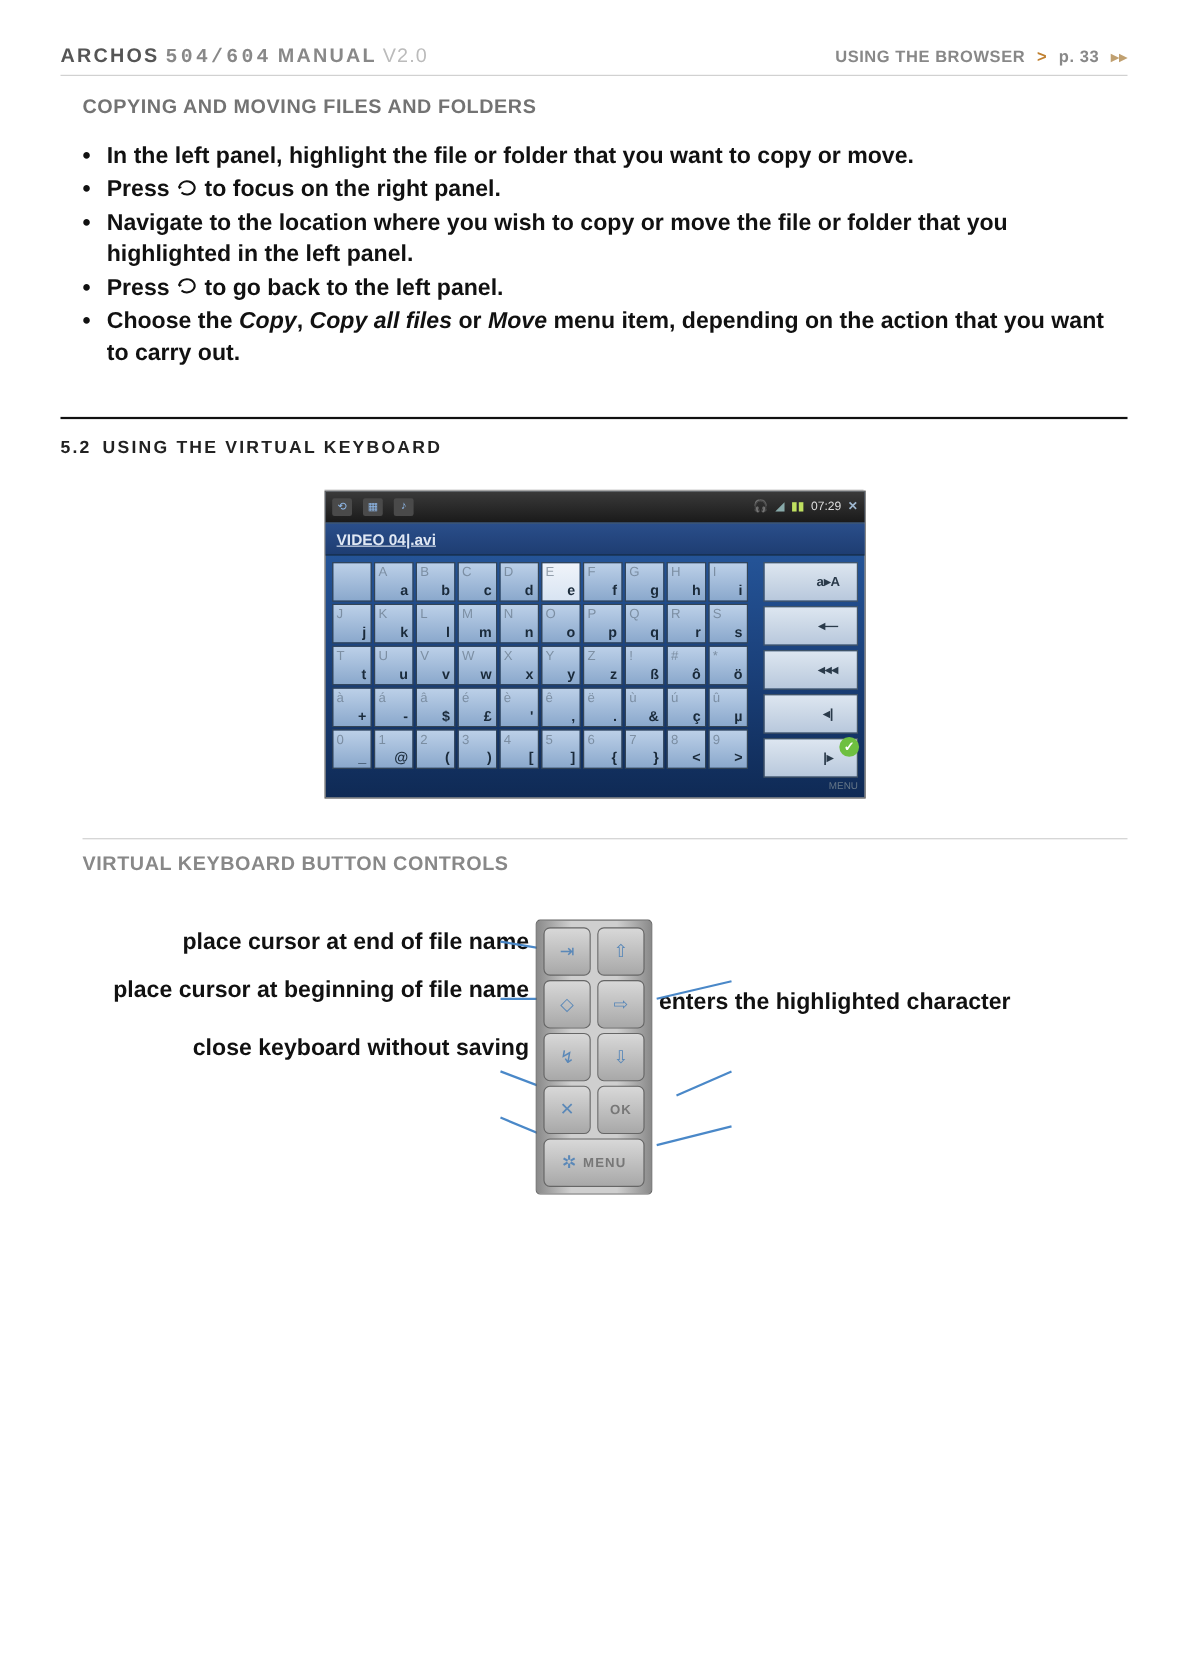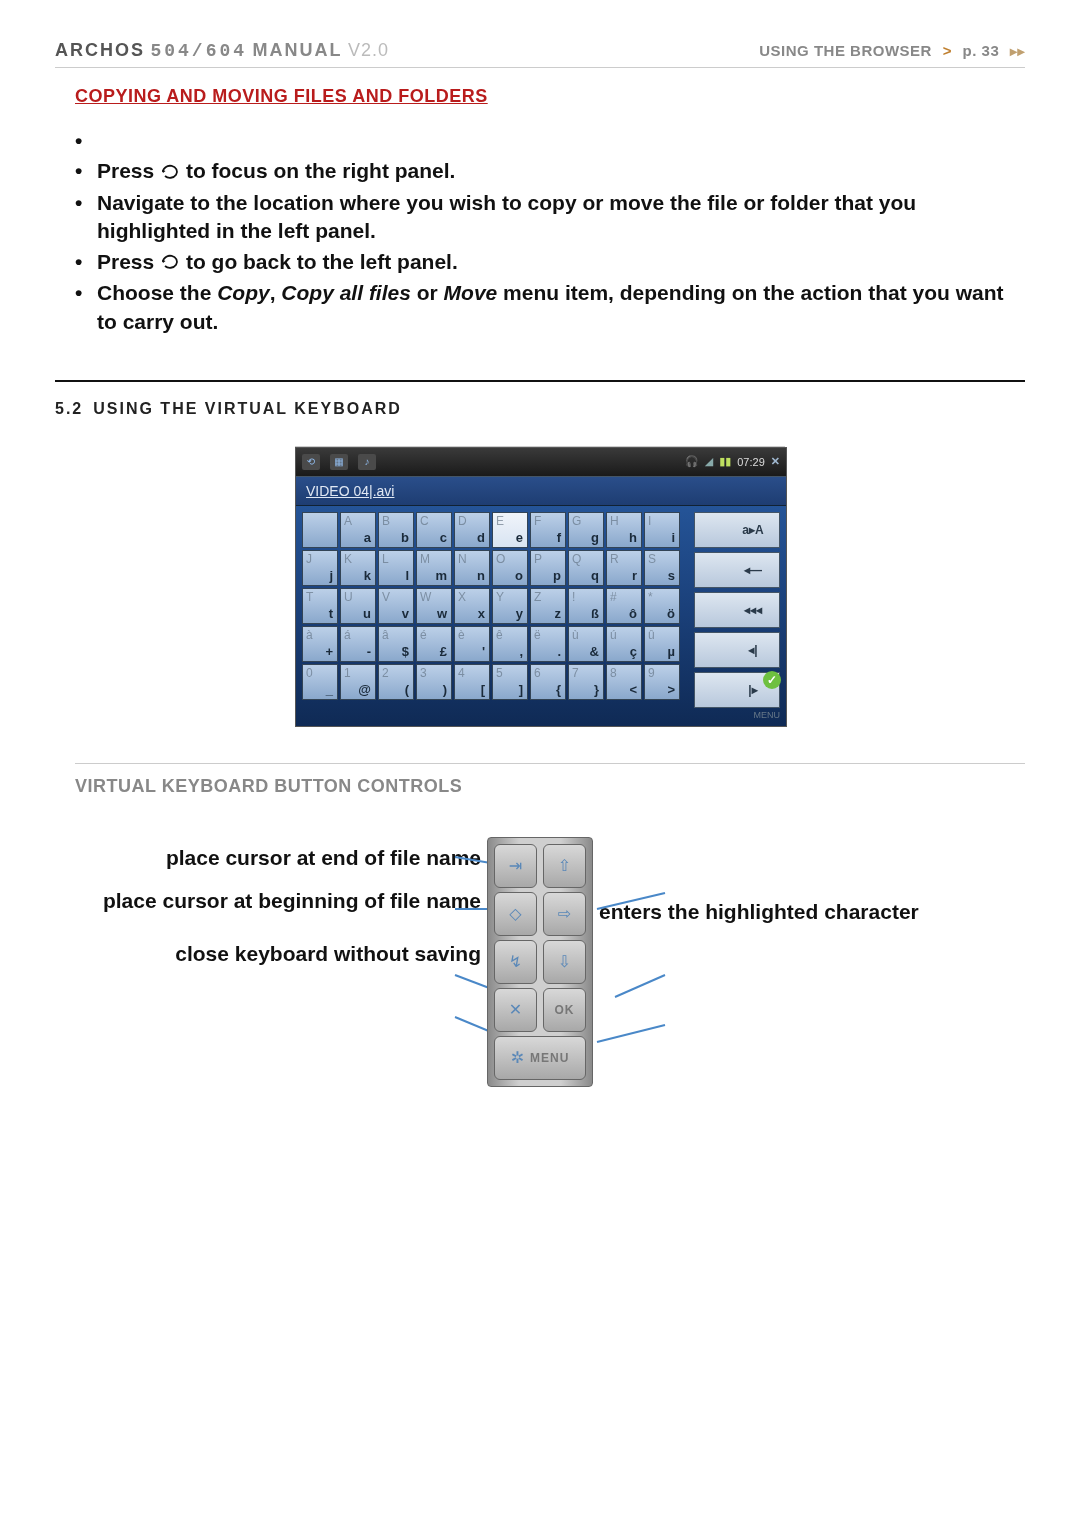--- a/index.html
+++ b/index.html
@@ -61,26 +61,25 @@
   .header-right .sep {
     color: #c08030;
     margin: 0 6px;
   }
   .fwd-icon {
     color: #c0a070;
     font-size: 14px;
     margin-left: 6px;
   }
   .subhead {
-    color: #b91c1c;
+    color: #737373;
     font-weight: bold;
     font-size: 18px;
     letter-spacing: 0.5px;
     margin: 18px 0 8px 20px;
-    text-decoration: underline;
   }
   .bullets {
     margin: 20px 0 40px 20px;
   }
   .bullets .row {
     display: flex;
     font-weight: bold;
     font-size: 21px;
     line-height: 1.35;
     color: #111;
@@ -146,21 +145,21 @@
     display: flex; align-items: center; justify-content: center;
     color: #8fb8e8; font-size: 10px;
   }
   .vk-bar-right { display: flex; gap: 6px; align-items: center; }
   .vk-bar-right .batt { color: #bfe060; }
   .vk-bar-right .x { color: #a0b8d0; font-weight: bold; }
   .vk-file {
     background: linear-gradient(#2a4e8a, #1e3d72);
     color: #e0e8f4;
     font-size: 14px;
-    font-weight: normal;
+    font-weight: bold;
     padding: 6px 10px;
     border-top: 1px solid #456;
     border-bottom: 1px solid #123;
     text-decoration: underline;
   }
   .vk-body {
     display: flex;
     padding: 6px 6px 6px 6px;
     gap: 10px;
   }
@@ -310,20 +309,21 @@
       <span>p. 33</span>
       <span class="fwd-icon">▸▸</span>
     </div>
   </div>
 
   <div class="subhead">COPYING AND MOVING FILES AND FOLDERS</div>
 
   <div class="bullets">
     <div class="row">
         <div class="dot">•</div>
+        <div>In the left panel, highlight the file or folder that you want to copy or move.</div>
       </div>
     <div class="row">
         <div class="dot">•</div>
         <div>
       <span>Press </span><span class="cycle-icon"><svg width="20" height="16" viewBox="0 0 20 16">
               <path d="M3 8 A7 6 0 1 1 5 12" fill="none" stroke="#111" stroke-width="1.8"></path>
               <path d="M2 6 L3 9 L5.5 7 Z" fill="#111"></path>
             </svg></span><span> to focus on the right panel.</span>
     </div>
       </div>

